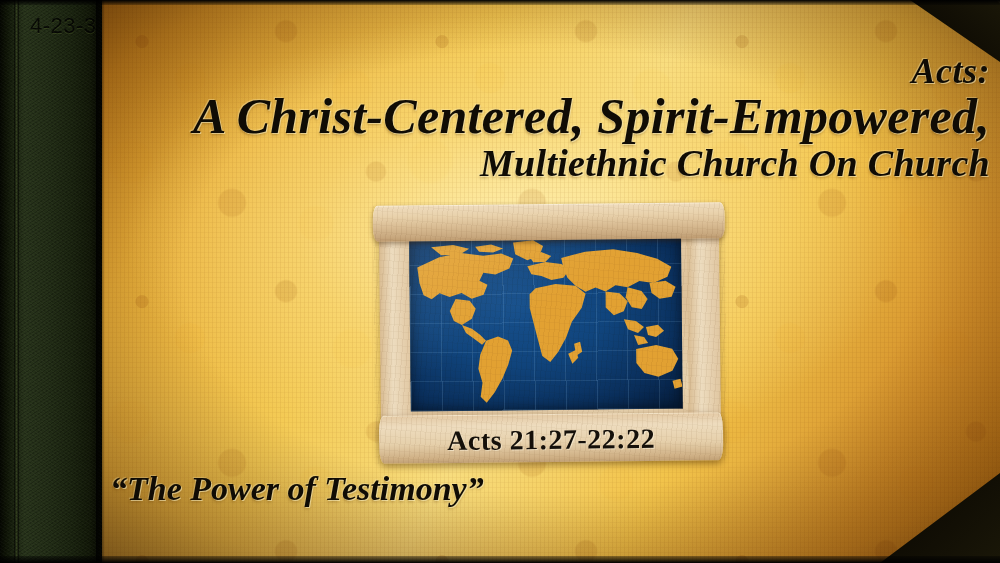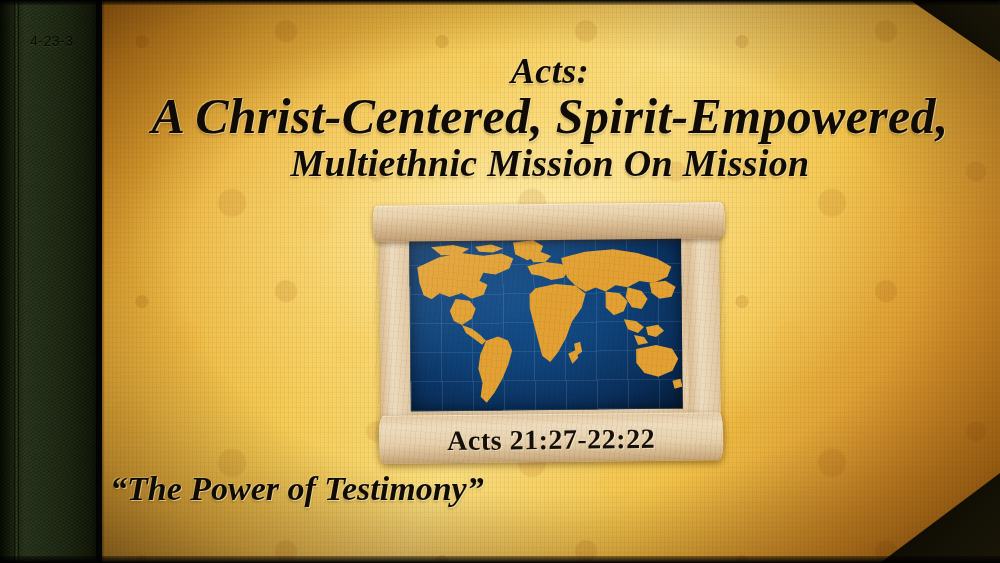--- a/index.html
+++ b/index.html
@@ -66,24 +66,23 @@
     position:absolute;left:96px;top:0;width:8px;height:563px;
     background:linear-gradient(90deg, rgba(0,0,0,.85), rgba(0,0,0,.15));
   }
   .spine-hinge{
     position:absolute;left:14px;top:0;width:5px;height:563px;
     background:linear-gradient(90deg, rgba(0,0,0,.8), rgba(90,110,50,.28), rgba(0,0,0,.8));
   }
   .spine-code{
     position:absolute;left:30px;top:13px;
     font-family:"Liberation Sans", sans-serif;
-    font-size:14px;letter-spacing:.5px;
+    font-size:22px;letter-spacing:.5px;
     color:rgba(0,0,0,.85);
     text-shadow:0 1px 0 rgba(120,140,60,.22);
-    margin-top:20px;
   }
 
   
   .corner-tr{
     position:absolute;right:0;top:0;width:90px;height:62px;
     background:linear-gradient(225deg,#1a1708 0%,#120f05 40%,#070500 100%);
     clip-path:polygon(100% 0,0 0,100% 100%);
   }
   .corner-tr:after{
     content:"";position:absolute;inset:0;
@@ -100,21 +99,21 @@
     background:linear-gradient(180deg, rgba(0,0,0,.35), #000);
   }
   .edge-top{
     position:absolute;left:0;top:0;width:100%;height:5px;
     background:linear-gradient(0deg, rgba(0,0,0,.25), #000);
   }
 
   
   .title-block{
     position:absolute;left:110px;top:52px;width:880px;
-    text-align:center;
+    text-align:right;
     font-family:"Liberation Serif", serif;
     font-style:italic;
     font-weight:bold;
     color:#100c05;
     line-height:1.06;
     text-shadow:
       1px 1px 0 rgba(255,246,200,.55),
       -1px -1px 0 rgba(255,246,200,.30),
       0 2px 3px rgba(90,50,0,.35);
   }
@@ -225,21 +224,21 @@
   <div class="spine-edge"></div>
 
   <div class="corner-tr"></div>
   <div class="corner-br"></div>
   <div class="edge-top"></div>
   <div class="edge-bottom"></div>
 
   <div class="title-block">
     <div class="title-l1">Acts:</div>
     <div class="title-l2">A Christ-Centered, Spirit-Empowered,</div>
-    <div class="title-l3">Multiethnic Mission On Mission</div>
+    <div class="title-l3">Multiethnic Church On Church</div>
   </div>
 
   <div class="scroll">
     <div class="scroll-sheet"></div>
     <div class="scroll-sidel"></div>
     <div class="scroll-sider"></div>
 
     <div class="map">
       <div class="map-grid"></div>
       <svg viewBox="0 0 272 174" preserveAspectRatio="none">

